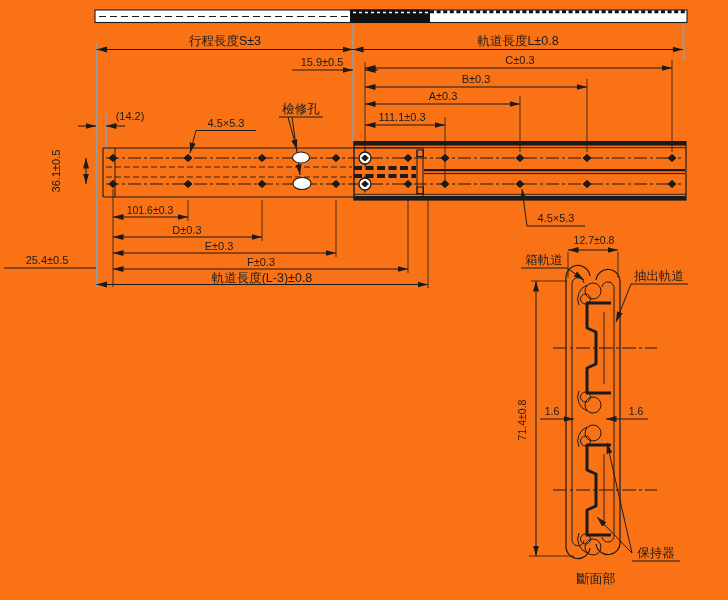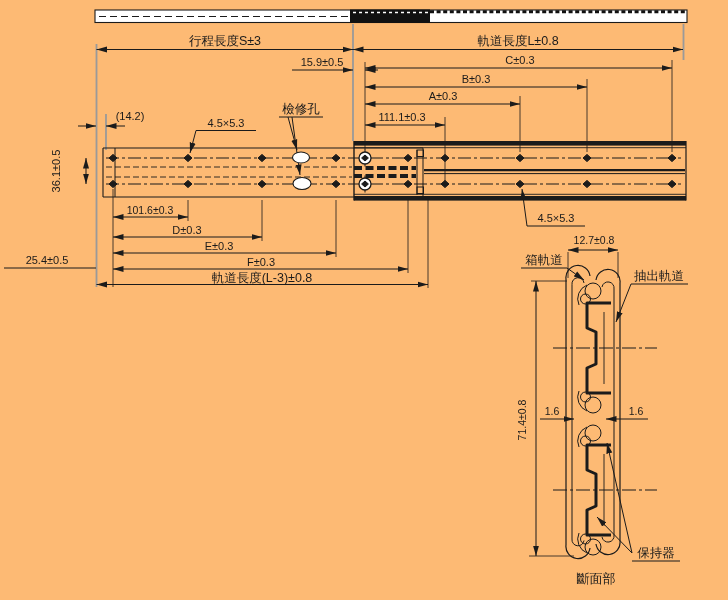--- a/index.html
+++ b/index.html
@@ -1,16 +1,16 @@
 <!DOCTYPE html>
 <html><head>
 <meta charset="utf-8">
 <style>
   html,body { margin:0; padding:0; background:#ffffff; }
-  .stage { position:relative; width:728px; height:600px; background:#fdba74; overflow:hidden; }
+  .stage { position:relative; width:728px; height:600px; background:#f97316; overflow:hidden; }
   svg { display:block; }
   text { font-family:"Liberation Sans","DejaVu Sans",sans-serif; fill:#1b1b1b; stroke:none; }
   .dim  { font-size:11px; }
   .dims { font-size:10.5px; }
   .cjk  { font-size:12.5px; }
   .cap  { font-size:13px; }
 </style>
 </head>
 <body>
 

